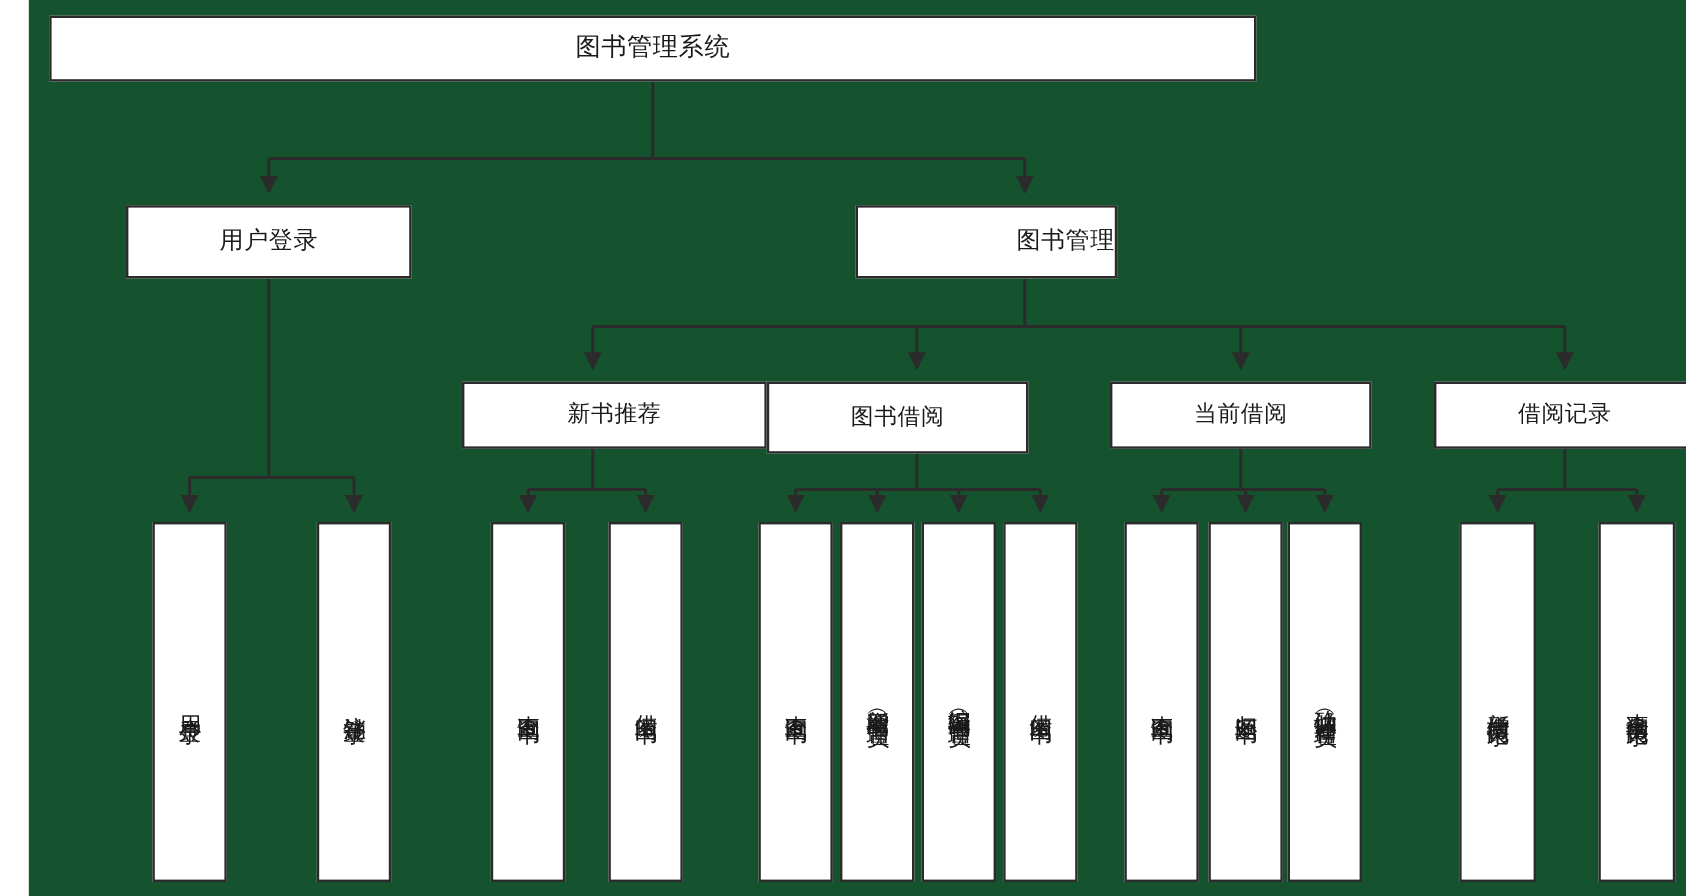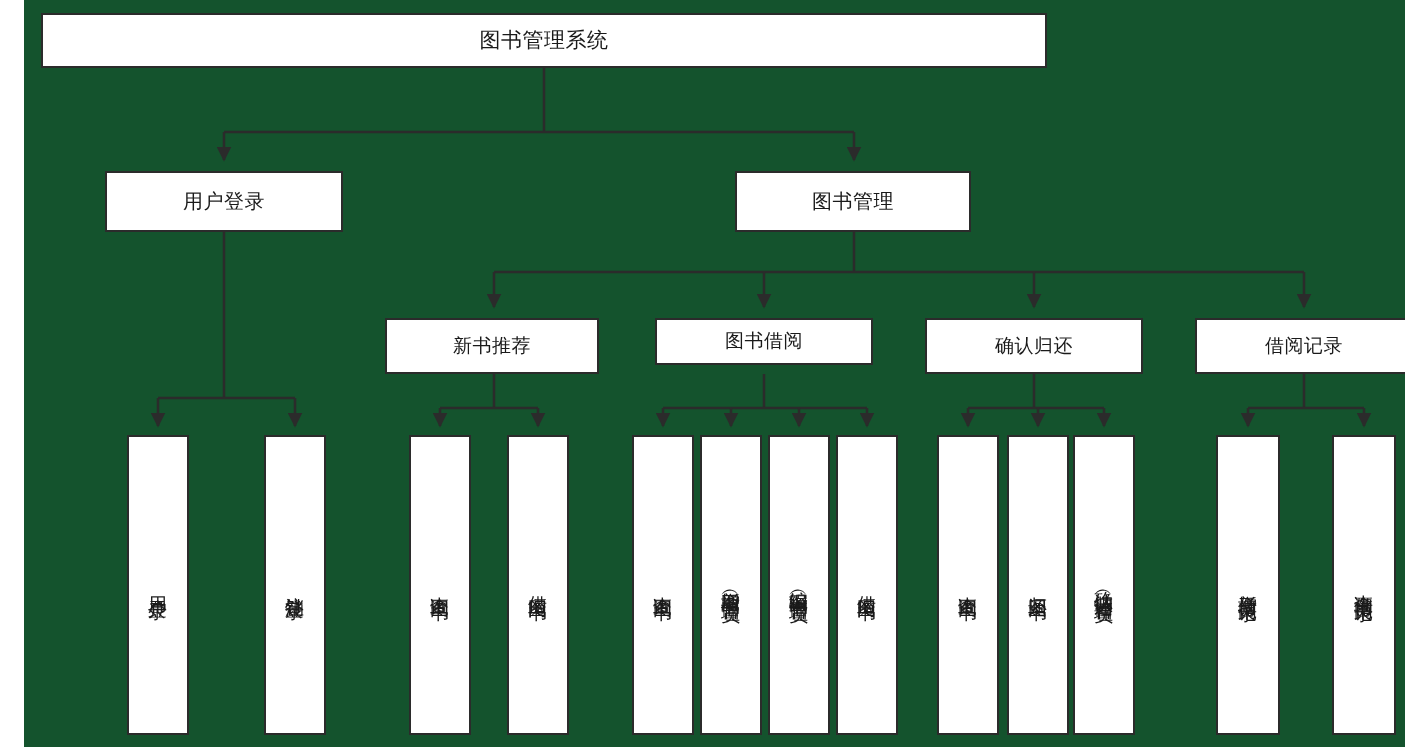--- a/index.html
+++ b/index.html
@@ -118,32 +118,32 @@
     </g>
   </svg>
 
   <div class="node node-root" style="left:17px; top:13px; width:1006px; height:55px;">
     <span class="label">图书管理系统</span>
   </div>
 
   <div class="node node-l2" style="left:81px; top:171px; width:238px; height:61px;">
     <span class="label">用户登录</span>
   </div>
-  <div class="node node-l2" style="left:711px; top:171px; width:236px; height:61px;">
+  <div class="node node-l2" style="left:689px; top:171px; width:218px; height:61px;justify-content:flex-end;">
     <span class="label">图书管理</span>
   </div>
 
-  <div class="node node-l3" style="left:361px; top:318px; width:214px; height:56px;">
+  <div class="node node-l3" style="left:361px; top:318px; width:254px; height:56px;">
     <span class="label">新书推荐</span>
   </div>
-  <div class="node node-l3" style="left:631px; top:318px; width:218px; height:47px;">
+  <div class="node node-l3" style="left:615px; top:318px; width:218px; height:60px;">
     <span class="label">图书借阅</span>
   </div>
   <div class="node node-l3" style="left:901px; top:318px; width:218px; height:56px;">
-    <span class="label">确认归还</span>
+    <span class="label">当前借阅</span>
   </div>
   <div class="node node-l3" style="left:1171px; top:318px; width:218px; height:56px;text-align:right;">
     <span class="label">借阅记录</span>
   </div>
 
   <div class="node node-leaf" style="left:103px; top:435px; width:62px; height:300px;">
     <span class="label">用户登录</span>
   </div>
   <div class="node node-leaf" style="left:240px; top:435px; width:62px; height:300px;">
     <span class="label">注销登录</span>

